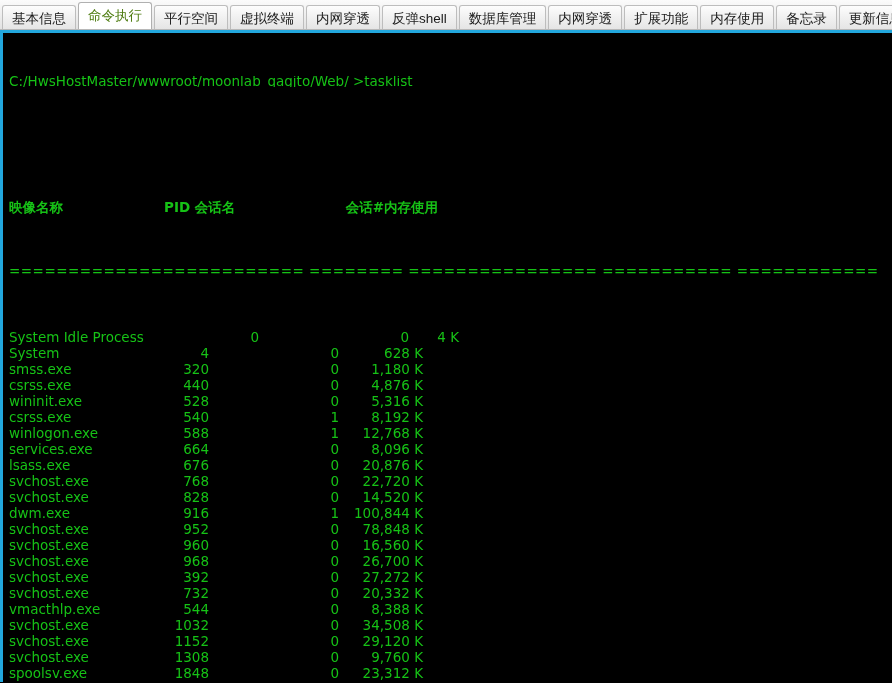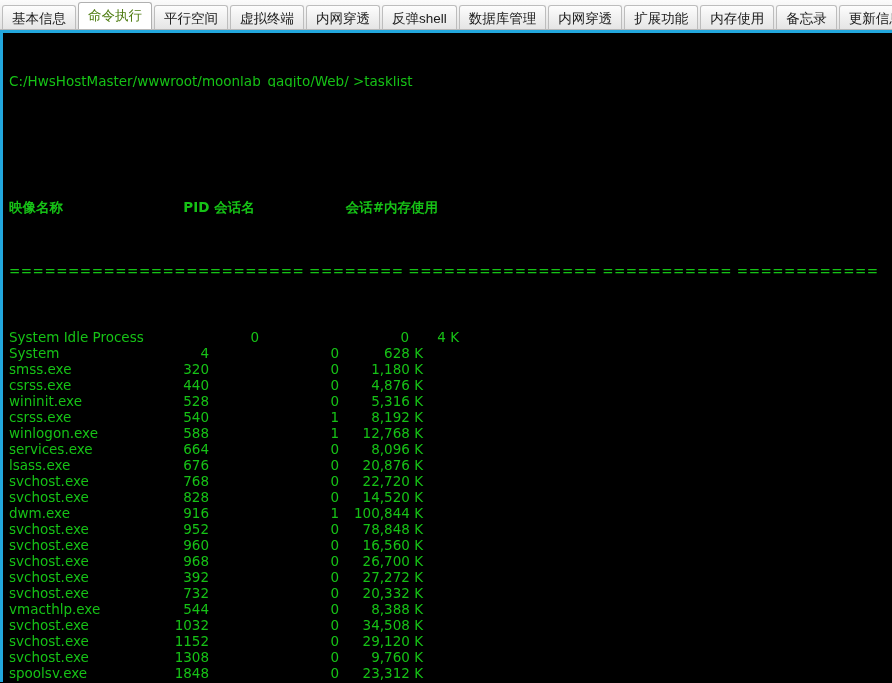--- a/index.html
+++ b/index.html
@@ -89,21 +89,21 @@
     display: block;
     height: 16px;
     font-weight: bold;
   }
   .sep-row { display: block; height: 18px; letter-spacing: 0.5px; }
 
   .row { display: block; height: 16px; }
 
   
   .c-name  { display: inline-block; }
-  .c-pid   { display: inline-block; text-align: center; }
+  .c-pid   { display: inline-block; text-align: left; }
   .c-sess  { display: inline-block; text-align: right; }
   .c-mem   { display: inline-block; text-align: left; }
 
   
   .h-name { width: 155px; }
   .h-pid  { width: 110px; }
   .h-sess { width: 110px; }
 </style>
 </head>
 <body>

